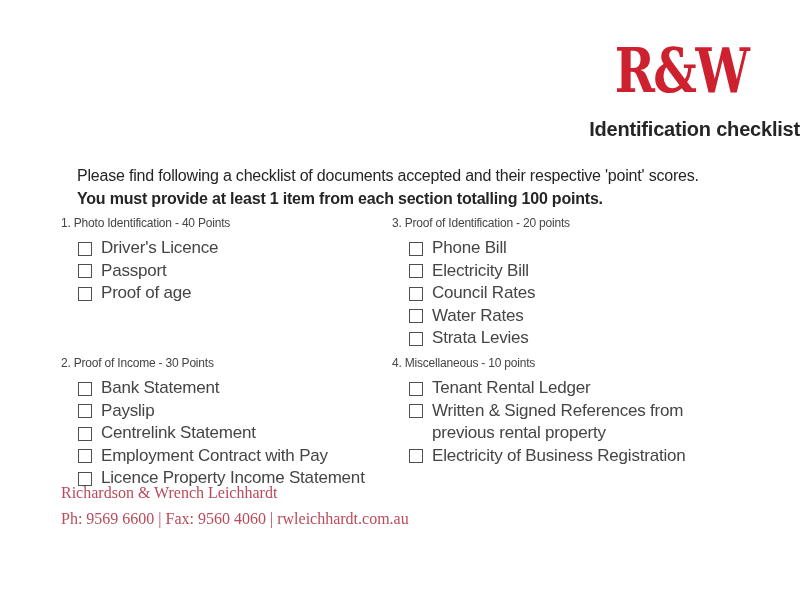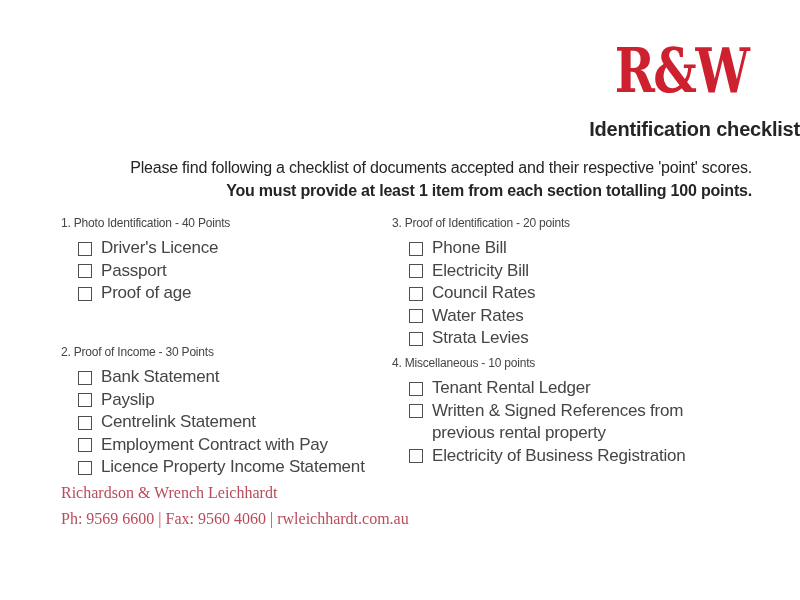--- a/index.html
+++ b/index.html
@@ -15,32 +15,31 @@
     font-size:62px; line-height:1; letter-spacing:-2px;
     color:var(--logo-red,#ce2130);
     transform:scaleX(0.78); transform-origin:100% 0;
   }
   .title {
     position:absolute; top:118px; left:0; right:0; margin:0;
     text-align:right; font-size:20px; font-weight:bold;
     letter-spacing:-0.2px; color:var(--text-dark,#262424);
   }
   .intro {
-    position:absolute; top:148px; left:61px; right:40px; margin:8px;
+    position:absolute; top:148px; left:61px; right:40px; margin:16px;
     font-size:16px; line-height:23px; letter-spacing:-0.2px;
     color:var(--text-dark,#262424);
-    text-align:right;
   }
   .intro-bold { font-weight:bold; }
   .section {
     position:absolute; font-size:17px; letter-spacing:-0.2px;
     color:var(--text-gray,#454545);
   }
   .s1 { left:61px;  top:212px; width:330px; }
-  .s2 { left:61px;  top:341px; width:330px; }
+  .s2 { left:61px;  top:352px; width:330px; }
   .s3 { left:392px; top:212px; width:310px; }
   .s4 { left:392px; top:352px; width:300px; }
   .section-heading { margin:0 0 3px 0; line-height:22px; font-weight:normal; font-size:12px; }
   ul.items { list-style:none; margin:0; padding:0 0 0 17px; }
   li.item { display:flex; align-items:flex-start; line-height:22.5px; }
   .cb {
     flex:none; width:12px; height:12px;
     border:1.5px solid #4f4f4f; margin:4.5px 9px 0 0;
     background:transparent;
   }

